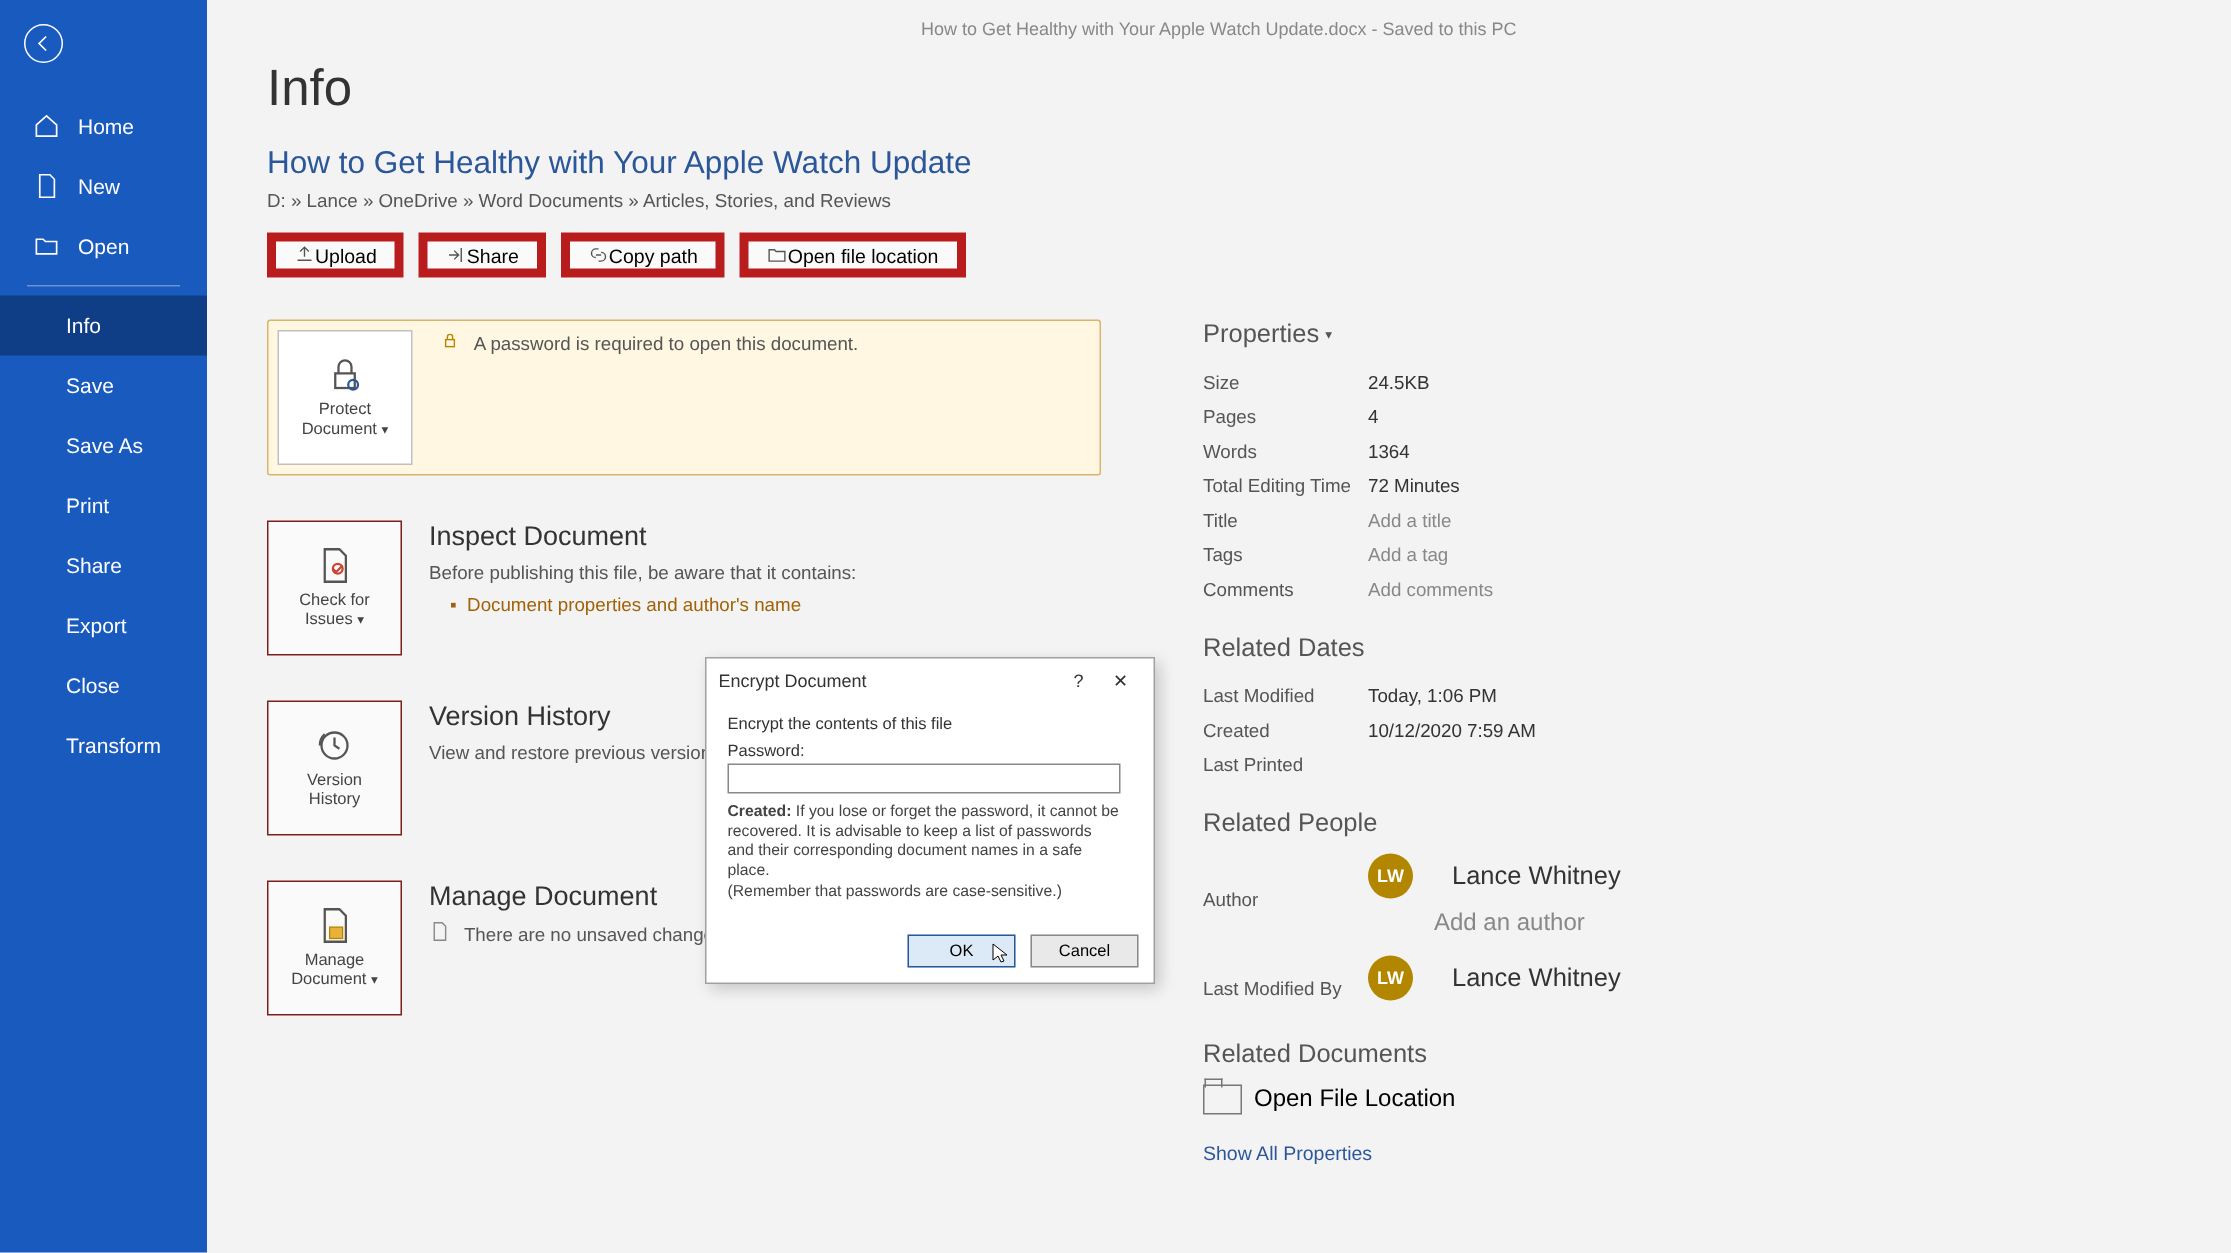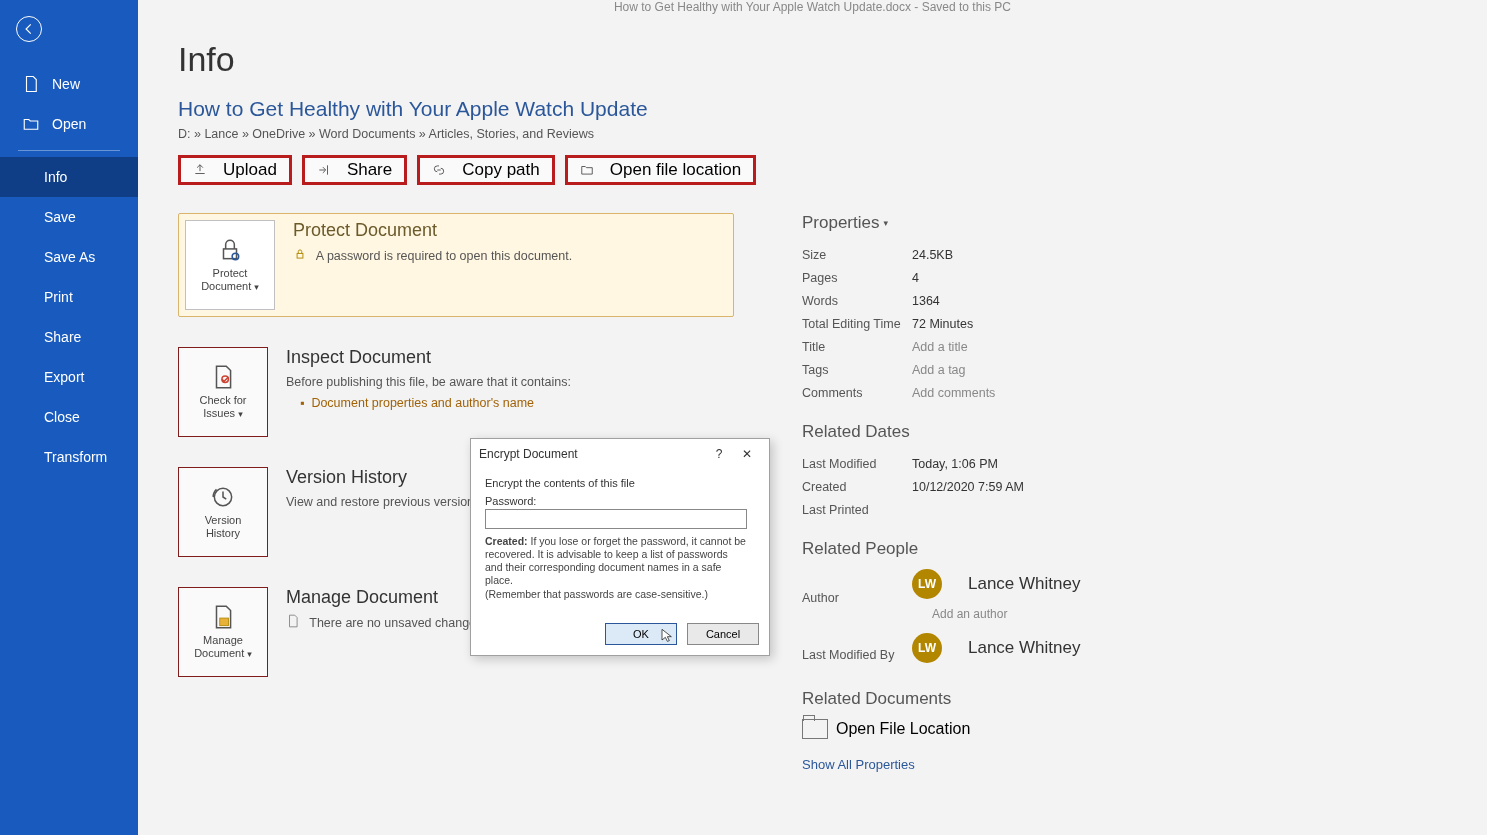--- a/index.html
+++ b/index.html
@@ -8,29 +8,29 @@
 .sidebar { position: absolute; left: 0; top: 0; width: 138px; height: 835px; background: #185abd; color: #fff; }
 .back-btn { margin: 16px 0 0 16px; width: 26px; height: 26px; border: 1.5px solid #fff; border-radius: 50%; display: flex; align-items: center; justify-content: center; cursor: pointer; }
 .back-btn svg { width: 14px; height: 14px; }
 .nav { margin-top: 22px; }
 .nav-item { display: flex; align-items: center; height: 40px; padding-left: 22px; font-size: 14px; cursor: pointer; }
 .nav-item .nav-icon { width: 18px; height: 18px; margin-right: 12px; display: inline-flex; align-items: center; justify-content: center; }
 .nav-item.noicon { padding-left: 44px; }
 .nav-divider { border-top: 1px solid rgba(255,255,255,0.35); margin: 6px 18px; }
 .nav-item.active { background: #0f3e87; }
 
-.titlebar { position: absolute; left: 138px; right: 0; top: 0; height: 30px; text-align: center; color: #888; font-size: 12px; padding-top: 0; }
+.titlebar { position: absolute; left: 138px; right: 0; top: 0; height: 30px; text-align: center; color: #888; font-size: 12px; padding-top: 12px; }
 
 .main { position: absolute; left: 138px; top: 30px; right: 0; padding: 10px 40px 0 40px; }
 .page-title { font-size: 34px; color: #333; font-weight: 400; margin-bottom: 18px; }
 .doc-title { font-size: 21px; color: #2b579a; margin-bottom: 6px; }
 .breadcrumb { font-size: 12.5px; color: #555; margin-bottom: 14px; }
 
 .action-row { display: flex; gap: 10px; margin-bottom: 28px; }
-.action-btn { display: inline-flex; align-items: center; gap: 16px; height: 30px; padding: 0 12px; border: 3px solid #b91c1c; background: #fafafa; font-size: 17px; cursor: pointer; }
+.action-btn { display: inline-flex; align-items: center; gap: 0; height: 30px; padding: 0 12px; border: 6px solid #b91c1c; background: #fafafa; font-size: 13px; cursor: pointer; }
 .action-btn svg { width: 14px; height: 14px; }
 
 .content-row { display: flex; gap: 60px; }
 .left-col { width: 560px; }
 .right-col { padding-left: 4px; }
 
 .card { display: flex; gap: 18px; margin-bottom: 30px; }
 .card-btn { width: 90px; height: 90px; border: 1px solid #7f1d1d; background: #fafafa; display: flex; flex-direction: column; align-items: center; justify-content: center; font-size: 11px; color: #444; text-align: center; gap: 4px; cursor: pointer; line-height: 1.2; }
 .card-btn svg { width: 26px; height: 26px; }
 .card-body { flex: 1; }
@@ -85,20 +85,28 @@
 </head>
 <body>
 
 <div class="sidebar">
   <div class="back-btn">
     <svg viewBox="0 0 24 24">
         <path d="M15 4 L7 12 L15 20" stroke="#fff" stroke-width="2" fill="none"></path>
       </svg>
   </div>
   <div class="nav">
+    <div class="nav-item">
+      <span class="nav-icon">
+          <svg viewBox="0 0 24 24">
+            <path d="M3 11 L12 3 L21 11 V21 H3 Z" stroke="#fff" stroke-width="1.5" fill="none"></path>
+          </svg>
+        </span>
+      <span>Home</span>
+    </div>
     <div class="nav-item">
       <span class="nav-icon">
           <svg viewBox="0 0 24 24">
             <path d="M6 2 H15 L19 6 V22 H6 Z" stroke="#fff" stroke-width="1.5" fill="none"></path>
           </svg>
         </span>
       <span>New</span>
     </div>
     <div class="nav-item">
       <span class="nav-icon">
@@ -178,21 +186,20 @@
       <div class="card protect">
         <div class="card-btn">
           <svg viewBox="0 0 24 24">
               <rect x="6" y="11" width="12" height="9" stroke="#555" fill="none" stroke-width="1.4"></rect>
               <path d="M8 11 V7 A4 4 0 0 1 16 7 V11" stroke="#555" fill="none" stroke-width="1.4"></path>
               <circle cx="17" cy="18" r="3" stroke="#2b579a" fill="none" stroke-width="1.4"></circle>
             </svg>
           <div><span>Protect</span><br><span>Document</span> <span class="chev">▾</span></div>
         </div>
         <div class="card-body">
-          <div class="card-title">Protect Document</div>
           <div class="card-text">
             <span class="sub-icon"><svg width="14" height="14" viewBox="0 0 24 24">
                   <rect x="7" y="11" width="10" height="8" stroke="#b38600" fill="none" stroke-width="1.6"></rect>
                   <path d="M9 11 V8 A3 3 0 0 1 15 8 V11" stroke="#b38600" fill="none" stroke-width="1.6"></path>
                 </svg></span>
             <span>A password is required to open this document.</span>
           </div>
         </div>
       </div>
 
@@ -301,21 +308,21 @@
 
       <div class="section-header">Related People</div>
       <div class="prop-list">
         <div class="prop-row" style="height:auto;margin-bottom:8px;">
           <span class="pk" style="padding-top:6px;">Author</span>
           <span class="pv">
             <div class="person-row">
               <span class="avatar">LW</span>
               <span class="person-name">Lance Whitney</span>
             </div>
-            <div class="placeholder" style="margin-left:20px;font-size:12px;">Add an author</div>
+            <div class="placeholder" style="margin-left:44px;font-size:16px;">Add an author</div>
           </span>
         </div>
         <div class="prop-row" style="height:auto;margin-top:12px;">
           <span class="pk" style="padding-top:6px;">Last Modified By</span>
           <span class="pv">
             <div class="person-row">
               <span class="avatar">LW</span>
               <span class="person-name">Lance Whitney</span>
             </div>
           </span>

